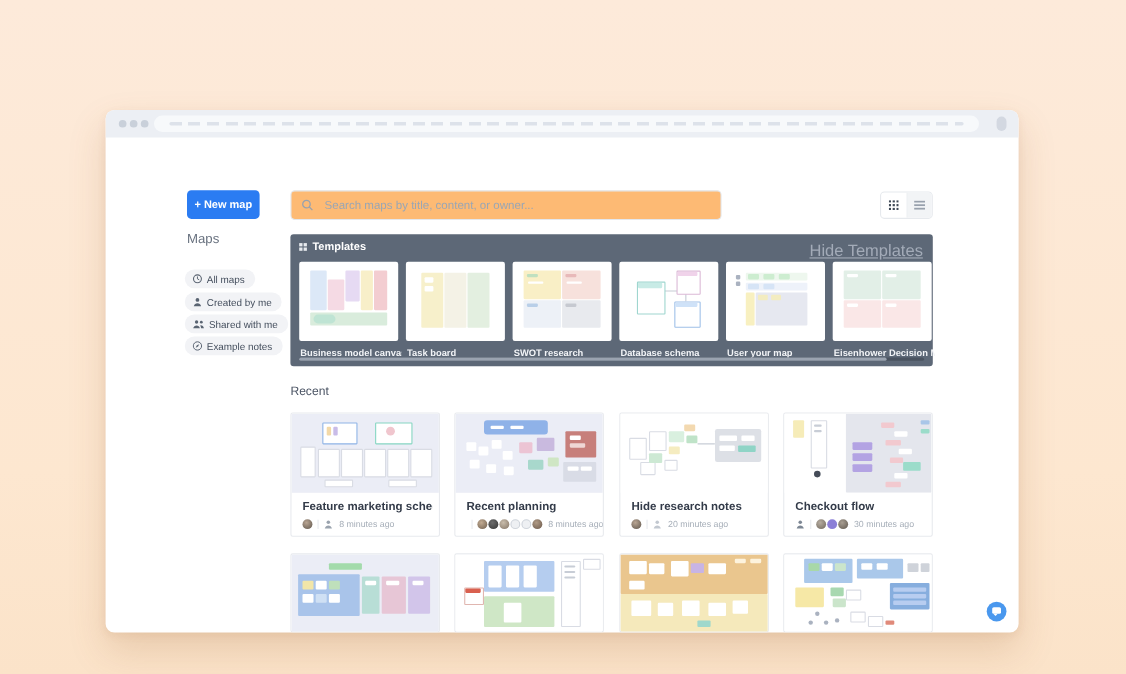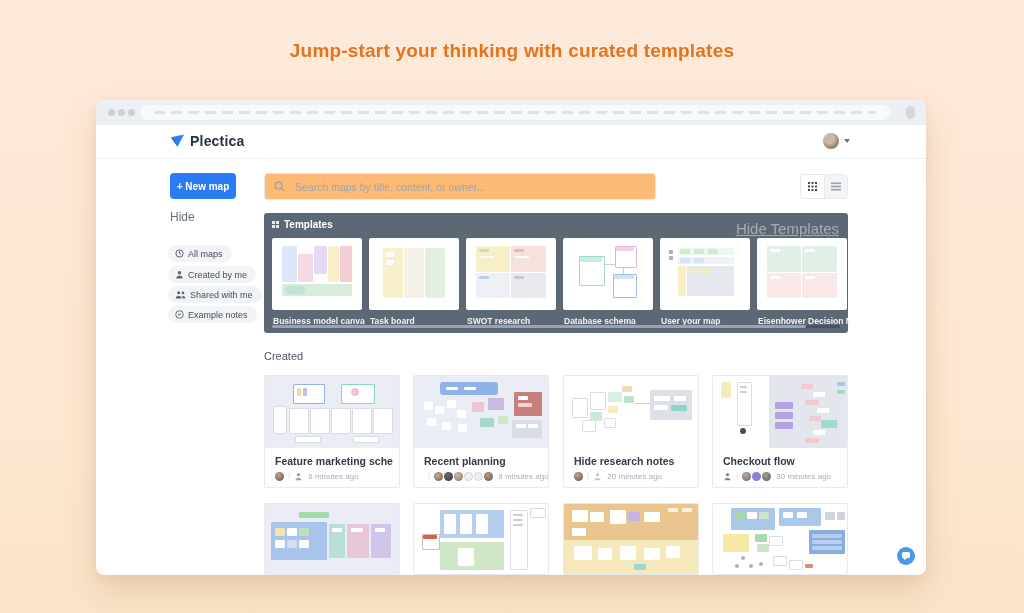--- a/index.html
+++ b/index.html
@@ -69,47 +69,33 @@
   .bk{position:absolute;border-radius:1px;}
   
   .chat{position:absolute;left:801px;top:447px;width:18px;height:18px;border-radius:50%;background:#4a98ee;cursor:pointer;}
   .chat i{position:absolute;left:5px;top:5px;width:8px;height:6px;background:#fff;border-radius:1.5px;display:block;}
   .chat i::after{content:"";position:absolute;left:1px;top:6px;border-left:2px solid transparent;border-right:2px solid transparent;border-top:2px solid #fff;}
 </style>
 </head>
 <body>
 
 <div class="stage">
-  <div class="headline">Jump-start your thinking with curated templates</div>
 
   <div class="window">
 
     <div class="chrome">
       <span class="dot" style="left:12px"></span>
       <span class="dot" style="left:22px"></span>
       <span class="dot" style="left:32px"></span>
       <div class="urlbar">
           <span class="urldashes"></span>
         </div>
       <span class="chromecircle"></span>
     </div>
 
-    <div class="apphead">
-      <div class="brand">
-        <svg width="15" height="14" viewBox="0 0 16 14">
-          <polygon points="1,3 15,0 8,13" fill="#2f7ff0"></polygon>
-          <polygon points="1,3 8,13 5,6.5" fill="#1d66d6"></polygon>
-        </svg>
-        <span class="brandtxt">Plectica</span>
-      </div>
-      <div class="avatarwrap">
-        <span class="avatar"></span>
-        <span class="caret"></span>
-      </div>
-    </div>
 
     <button class="newmap">+ New map</button>
     <div class="searchwrap">
       <svg class="searchicon" width="11" height="11" viewBox="0 0 11 11">
         <circle cx="4.6" cy="4.6" r="3.4" fill="none" stroke="#98a2ae" stroke-width="1.2"></circle>
         <line x1="7.2" y1="7.2" x2="10" y2="10" stroke="#98a2ae" stroke-width="1.2"></line>
       </svg>
       <input type="text" placeholder="Search maps by title, content, or owner..." style="">
     </div>
     <div class="toggle">
@@ -132,21 +118,21 @@
         <svg width="10" height="9" viewBox="0 0 10 9">
           <g fill="#98a1ad">
             <rect x="0" y="0.5" width="10" height="1.6"></rect>
               <rect x="0" y="3.7" width="10" height="1.6"></rect>
               <rect x="0" y="6.9" width="10" height="1.6"></rect>
           </g>
         </svg>
       </span>
     </div>
 
-    <div class="side-head">Hide</div>
+    <div class="side-head">Maps</div>
     <div class="pill" style="top:145px">
       <svg width="9" height="9" viewBox="0 0 10 10">
         <circle cx="5" cy="5" r="4" fill="none" stroke="#5a6472" stroke-width="1.1"></circle>
         <path d="M5 2.6V5l1.8 1" fill="none" stroke="#5a6472" stroke-width="1"></path>
       </svg>
       <span>All maps</span>
     </div>
     <div class="pill" style="top:166px">
       <svg width="9" height="9" viewBox="0 0 10 10">
         <circle cx="5" cy="3" r="1.9" fill="#5a6472"></circle>
@@ -252,21 +238,21 @@
       <span class="tlabel" style="left:203px">SWOT research</span>
       <span class="tlabel" style="left:300px">Database schema</span>
       <span class="tlabel" style="left:397px">User your map</span>
       <span class="tlabel" style="left:494px">Eisenhower Decision Ma</span>
 
       <div class="ttrack">
           <span class="tthumb"></span>
         </div>
     </div>
 
-    <div class="recent-head">Created</div>
+    <div class="recent-head">Recent</div>
 
     <div class="rcard row1" style="left:168px">
       <div class="rthumb lav">
         <span class="bk" style="left:28px;top:8px;width:30px;height:18px;background:#fff;border:1px solid #8fb4e6"></span>
         <span class="bk" style="left:32px;top:12px;width:4px;height:8px;background:#f3d9a8"></span>
         <span class="bk" style="left:38px;top:12px;width:4px;height:8px;background:#c9bce8"></span>
         <span class="bk" style="left:76px;top:8px;width:32px;height:18px;background:#fff;border:1px solid #86d6c2"></span>
         <span class="bk" style="left:86px;top:12px;width:8px;height:8px;background:#f0c6ce;border-radius:50%"></span>
         <span class="bk" style="left:8px;top:30px;width:12px;height:26px;background:#fff;border:1px solid #d9dce4"></span>
         <span class="bk" style="left:24px;top:32px;width:18px;height:24px;background:#fff;border:1px solid #d9dce4"></span>

